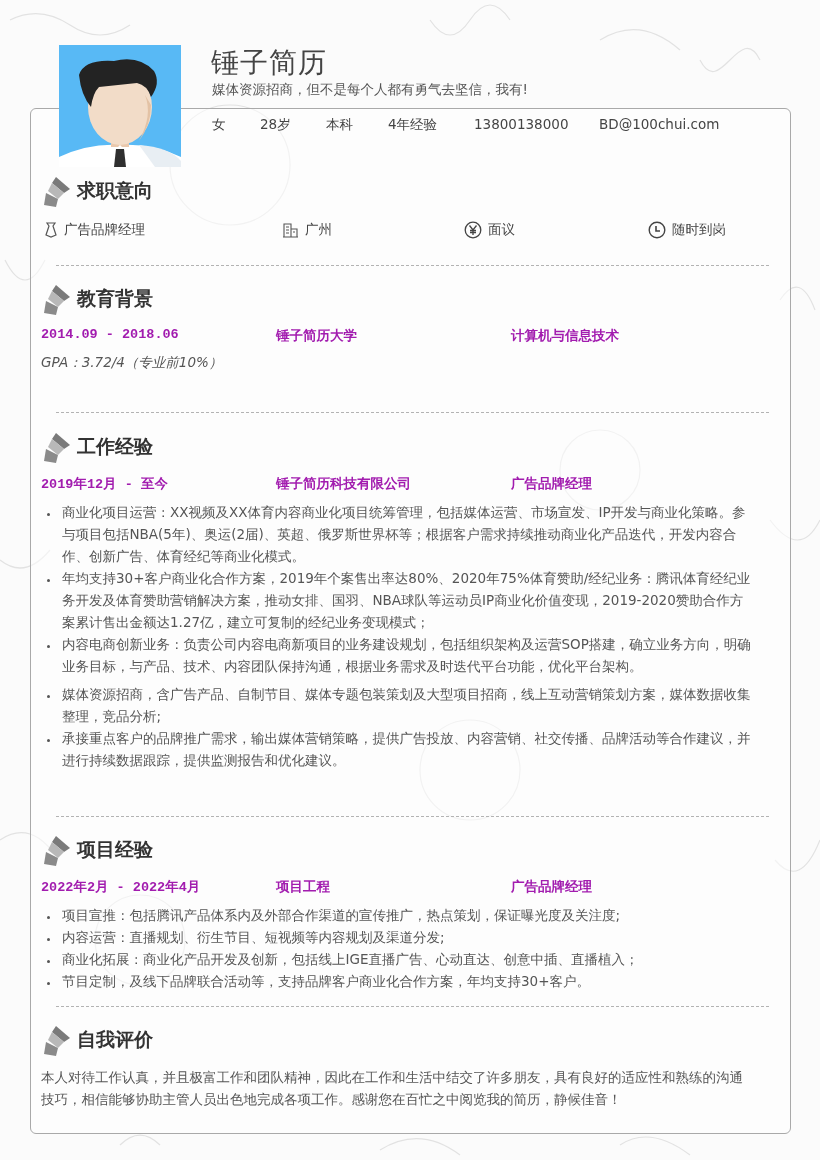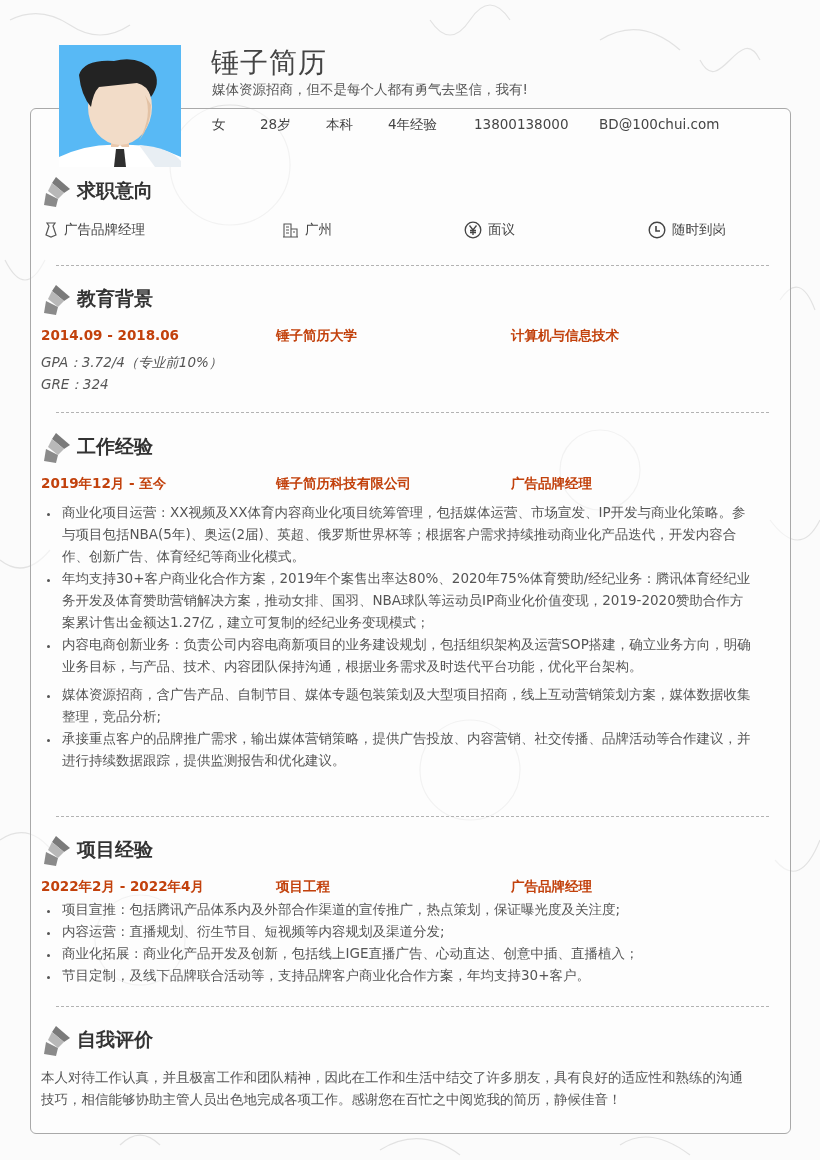--- a/index.html
+++ b/index.html
@@ -34,21 +34,21 @@
   .sec-icon { position:absolute; left:2px; top:0; width:32px; height:34px; }
   .sec-title {
     position:absolute; left:37px; top:3px; font-size:19px; font-weight:bold; color:#333;
   }
   .divider {
     position:absolute; left:56px; width:713px; border-top:1px dashed #b3b3b3; z-index:3;
   }
   .intent-row { position:relative; height:22px; font-size:13.5px; color:#444; }
   .intent-item { position:absolute; top:0; display:flex; align-items:center; gap:6px; white-space:nowrap; }
   .intent-item svg { display:block; }
-  .row3 { position:relative; height:20px; font-size:13.5px; font-weight:bold; color:#c2410c; }
+  .row3 { position:relative; height:20px; font-size:13.5px; font-weight:bold; color:#a21caf;font-family:Liberation Mono, monospace; }
   .row3 span { position:absolute; top:0; white-space:nowrap; }
   .plain { font-size:13.5px; color:#555; line-height:22px; }
   ul.bul { margin:0; padding:0 0 0 20px; font-size:13.5px; color:#555; line-height:22px; }
   ul.bul li { padding-left:2px; }
   ul.bul li::marker { color:#555; font-size:11px; }
   .para { font-size:13.5px; color:#555; line-height:22px; }
 </style>
 </head>
 <body>
 
@@ -150,21 +150,20 @@
       </svg>
     <div class="sec-title">教育背景</div>
   </div>
   <div class="row3" style="margin-top:10px;">
     <span style="left:1px">2014.09 - 2018.06</span>
     <span style="left:236px">锤子简历大学</span>
     <span style="left:471px">计算机与信息技术</span>
   </div>
   <div class="plain" style="margin-top:4px;padding-left:1px;font-style:italic;">
     <div>GPA：3.72/4（专业前10%）</div>
-    <div>GRE：324</div>
   </div>
 </div>
 <div class="divider" style="top:412px;"></div>
 
 <div class="section" style="top:431px;">
   <div class="sec-head">
     <svg class="sec-icon" viewBox="0 0 32 34">
         <path d="M14 2 L28 14 L22 18 L10 8 Z" fill="#7a7a7a"></path>
         <path d="M10 8 L22 18 L16 24 L6 16 Z" fill="#b8b8b8"></path>
         <path d="M4 18 L16 24 L14 32 L2 30 Z" fill="#8a8a8a"></path>
@@ -195,21 +194,21 @@
         <path d="M10 8 L22 18 L16 24 L6 16 Z" fill="#b8b8b8"></path>
         <path d="M4 18 L16 24 L14 32 L2 30 Z" fill="#8a8a8a"></path>
       </svg>
     <div class="sec-title">项目经验</div>
   </div>
   <div class="row3" style="margin-top:10px;text-align:center;">
     <span style="left:1px">2022年2月 - 2022年4月</span>
     <span style="left:236px">项目工程</span>
     <span style="left:471px">广告品牌经理</span>
   </div>
-  <ul class="bul" style="">
+  <ul class="bul" style="margin-top:6px;">
     <li>项目宣推：包括腾讯产品体系内及外部合作渠道的宣传推广，热点策划，保证曝光度及关注度;</li>
     <li>内容运营：直播规划、衍生节目、短视频等内容规划及渠道分发;</li>
     <li>商业化拓展：商业化产品开发及创新，包括线上IGE直播广告、心动直达、创意中插、直播植入；</li>
     <li>节目定制，及线下品牌联合活动等，支持品牌客户商业化合作方案，年均支持30+客户。</li>
   </ul>
 </div>
 <div class="divider" style="top:1006px;"></div>
 
 <div class="section" style="top:1024px;">
   <div class="sec-head">

